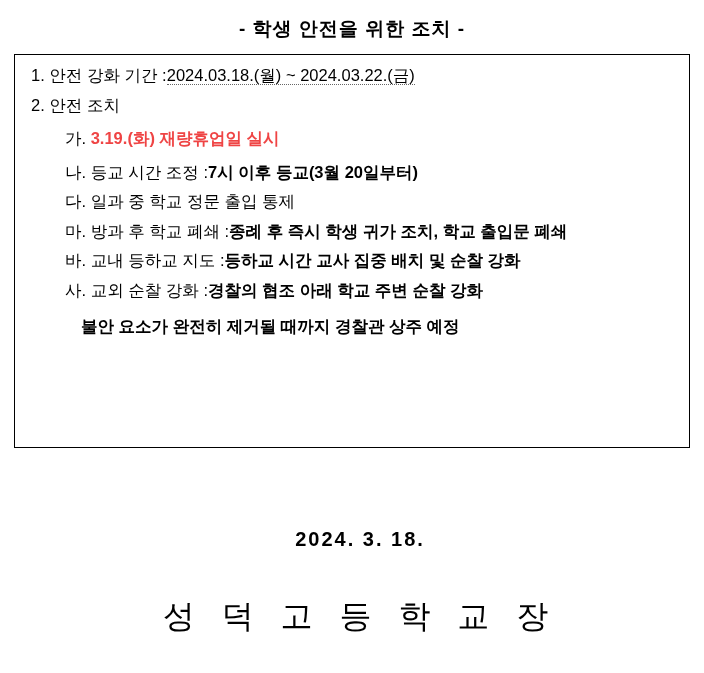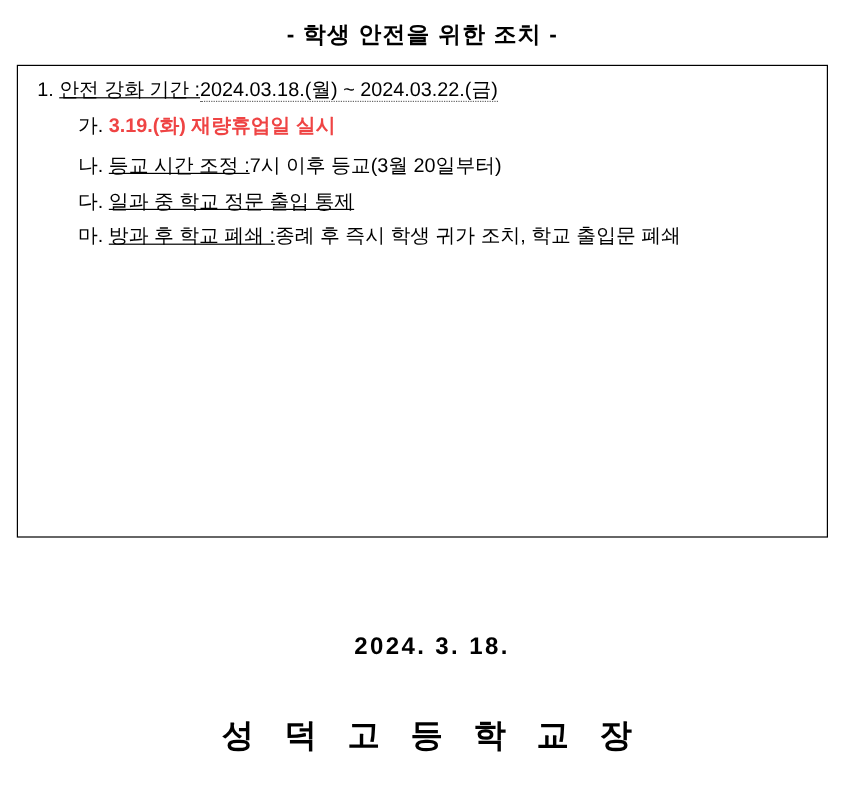--- a/index.html
+++ b/index.html
@@ -52,24 +52,23 @@
     padding-left: 18px;
   }
   .note2 {
     padding-left: 54px;
   }
   .num {
     display: inline-block;
   }
   .label {
     display: inline-block;
-    text-decoration: underline;
   }
   .bold {
-    font-weight: normal;
+    font-weight: bold;
   }
   .red {
     color: #ef4444;
     font-weight: bold;
   }
   .underline-date {
     border-bottom: 1px dotted #666;
     text-align: right;
   }
   .gap-1 { margin-bottom: 17px; }
@@ -81,39 +80,43 @@
     text-align: center;
   }
   .date-line {
     top: 528px;
     font-size: 20px;
     font-weight: bold;
     letter-spacing: 2px;
   }
   .signer-line {
     top: 595px;
-    font-size: 27px;
-    font-weight: bold;
+    font-size: 32px;
+    font-weight: normal;
     letter-spacing: 9px;
   }
 </style>
 </head>
 <body>
 
 <div class="page">
 
   <div class="doc-title">- 학생 안전을 위한 조치 -</div>
 
   <div class="box">
 
     <div class="line lvl1">
       <span class="num">1.</span>
       <span class="label">안전 강화 기간 : </span><span class="underline-date">2024.03.18.(월) ~ 2024.03.22.(금)</span>
     </div>
 
+    <div class="line lvl1 gap-1">
+      <span class="num">2.</span>
+      <span class="label">안전 조치</span>
+    </div>
 
     <div class="line lvl2 gap-1">
       <span class="num">가.</span>
       <span class="red">3.19.(화) 재량휴업일 실시</span>
     </div>
 
     <div class="line lvl2">
       <span class="num">나.</span>
       <span class="label">등교 시간 조정 : </span><span class="bold">7시 이후 등교(3월 20일부터)</span>
     </div>
@@ -122,21 +125,30 @@
       <span class="num">다.</span>
       <span class="label">일과 중 학교 정문 출입 통제</span>
     </div>
 
 
     <div class="line lvl2">
       <span class="num">마.</span>
       <span class="label">방과 후 학교 폐쇄 : </span><span class="bold">종례 후 즉시 학생 귀가 조치, 학교 출입문 폐쇄</span>
     </div>
 
+    <div class="line lvl2">
+      <span class="num">바.</span>
+      <span class="label">교내 등하교 지도 : </span><span class="bold">등하교 시간 교사 집중 배치 및 순찰 강화</span>
+    </div>
 
+    <div class="line lvl2 gap-2">
+      <span class="num">사.</span>
+      <span class="label">교외 순찰 강화 : </span><span class="bold">경찰의 협조 아래 학교 주변 순찰 강화</span>
+    </div>
 
+    <div class="line note2 bold">불안 요소가 완전히 제거될 때까지 경찰관 상주 예정</div>
 
   </div>
 
   <div class="footer date-line">2024.  3.  18.</div>
   <div class="footer signer-line">성 덕 고 등 학 교 장</div>
 
 </div>
 
 </body></html>

